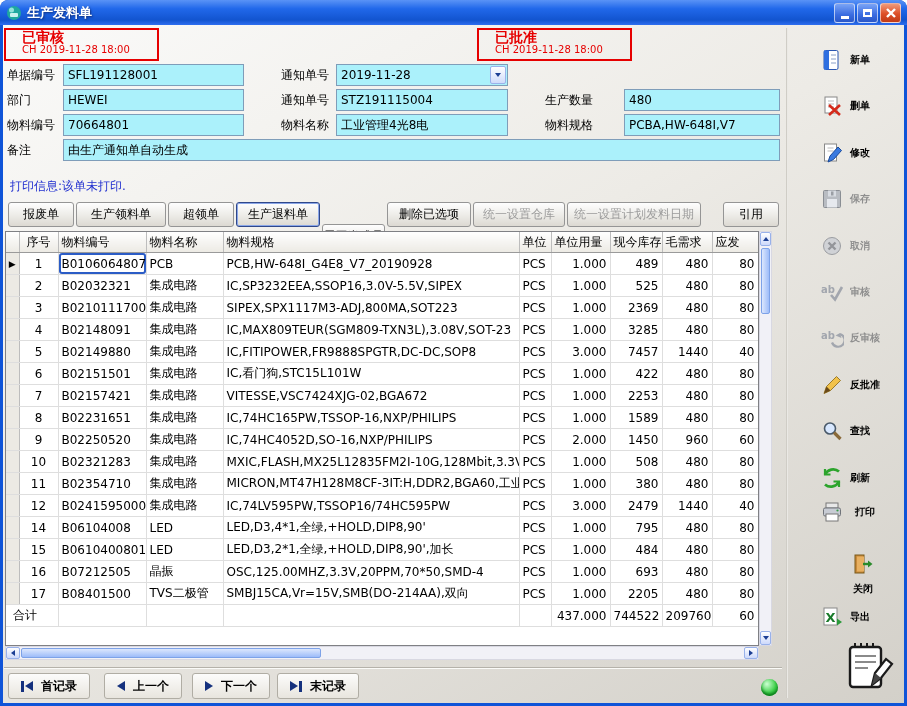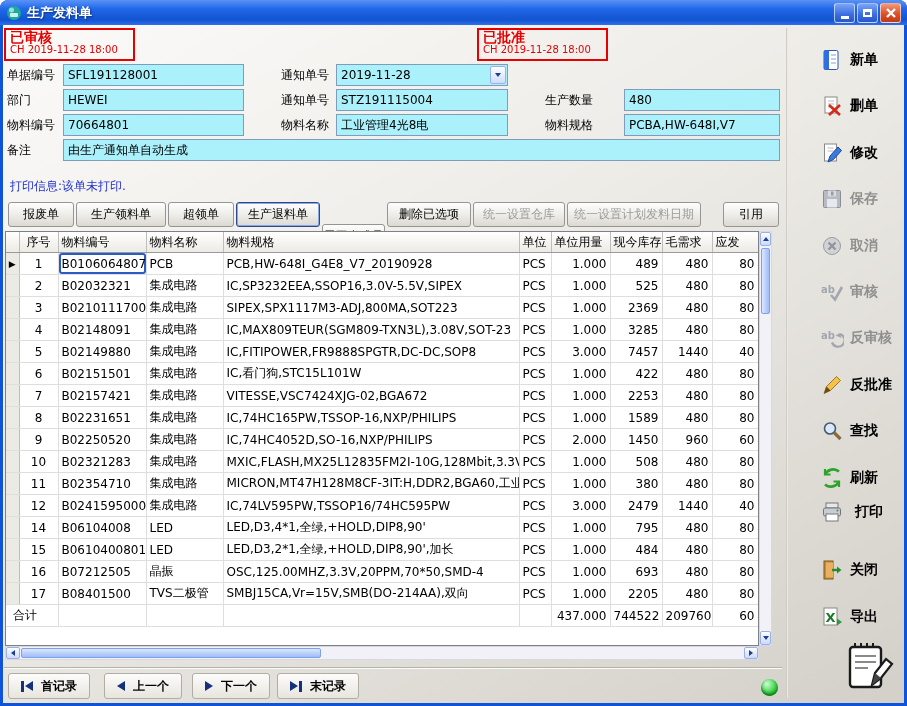--- a/index.html
+++ b/index.html
@@ -13,21 +13,21 @@
             display:flex;align-items:center;padding:0 6px;box-sizing:border-box}
   .title{color:#fff;font-weight:bold;font-size:13px;margin-left:5px;flex:1;text-shadow:1px 1px 2px #10307e}
   .winbtns{display:flex;gap:2px}
   .winbtn{width:21px;height:20px;border-radius:3px;border:1px solid rgba(255,255,255,.6);
           display:flex;align-items:center;justify-content:center;box-sizing:border-box}
   .winbtn.minb,.winbtn.maxb{background:linear-gradient(180deg,#7aa4f6,#3a6ce0 60%,#2a57c8)}
   .winbtn.closeb{background:linear-gradient(180deg,#f09a7a,#dd4f28 55%,#c03a16)}
   .gmin{width:8px;height:3px;background:#fff;margin-top:9px}
   .gmax{width:9px;height:8px;border:2px solid #fff;border-top-width:3px;box-sizing:border-box}
   
-  .stamp{position:absolute;border:2px solid #e60000;color:#e60000;padding:0 4px;line-height:1.05;background:transparent}
+  .stamp{position:absolute;border:2px solid #e60000;color:#e60000;padding:0 16px;line-height:1.05;background:transparent}
   .stamp .t{font-size:14px;font-weight:bold}
   .stamp .d{font-size:10px}
   
   .flabel{position:absolute;height:22px;line-height:22px}
   .ffield{position:absolute;height:22px;background:#abf1fb;border:1px solid #7f9db9;padding:3px 4px;
           box-sizing:border-box;line-height:15px;white-space:nowrap;overflow:hidden}
   .combo-btn{position:absolute;right:1px;top:1px;width:16px;height:18px;border-radius:2px;
              background:linear-gradient(#fefefe,#cfdcfb);border:1px solid #9ab2ea;box-sizing:border-box;
              display:flex;align-items:center;justify-content:center}
   .arrdn{width:0;height:0;border-left:3.5px solid transparent;border-right:3.5px solid transparent;border-top:4.5px solid #1c3f94}
@@ -66,21 +66,21 @@
   .hrline{position:absolute;left:4px;top:667px;width:778px;height:0;border-top:1px solid #b5b2aa;border-bottom:1px solid #fbfbf8}
   .navbtn{position:absolute;top:673px;height:26px;display:flex;align-items:center;gap:8px;padding:0 12px;
           background:linear-gradient(#fcfcfb,#e8e5de);border:1px solid #b0ada4;border-radius:3px;font-weight:bold;box-sizing:border-box}
   .nbar{width:3px;height:11px;background:#15317e}
   .ntl{width:0;height:0;border-top:5.5px solid transparent;border-bottom:5.5px solid transparent;border-right:8px solid #15317e}
   .ntr{width:0;height:0;border-top:5.5px solid transparent;border-bottom:5.5px solid transparent;border-left:8px solid #15317e}
   .sphere{position:absolute;left:761px;top:679px;width:17px;height:17px;border-radius:50%;
           background:radial-gradient(circle at 35% 30%,#ccffd2,#3ed04a 55%,#0f9a22);box-shadow:inset 0 -2px 3px #0a7a1a}
   
   .sidebtn{position:absolute;left:820px;width:86px;height:36px;display:flex;align-items:center;gap:6px;cursor:default}
-  .sidebtn .lbl{font-weight:bold;font-size:14px}
+  .sidebtn .lbl{font-weight:bold;font-size:10px}
   .sidebtn.disabled .lbl{color:#8f8f8f}
   .icn{width:24px;height:24px;display:inline-flex}
   .bigicon{position:absolute;left:843px;top:640px;width:52px;height:54px}
   .vdivider{position:absolute;left:786px;top:28px;width:2px;height:670px;
             background:linear-gradient(90deg,#c2bfb7,#f8f7f4)}
 </style>
 </head>
 <body>
 
 <div class="window">
@@ -548,21 +548,21 @@
         <span class="icn">
           <svg width="24" height="24" viewBox="0 0 24 24">
             <rect x="6" y="3" width="12" height="5" fill="#e8e8e8" stroke="#777"></rect>
             <rect x="3.5" y="8" width="17" height="8" rx="1.5" fill="#c8ccd4" stroke="#70747a"></rect>
             <rect x="6" y="14" width="12" height="7" fill="#fff" stroke="#777"></rect>
             <circle cx="17.5" cy="10.5" r="1.1" fill="#3a9a4a"></circle>
           </svg>
         </span>
         <span class="lbl">打印</span>
       </div>
-      <div class="sidebtn" style="top: 552.4px;">
+      <div class="sidebtn" style="top: 552.4px; flex-direction: column;">
         <span class="icn">
           <svg width="24" height="24" viewBox="0 0 24 24">
             <rect x="4" y="3" width="9" height="18" fill="#c88a3a" stroke="#7a5a1a"></rect>
             <rect x="6" y="4.5" width="7" height="15" fill="#e8b060"></rect>
             <path d="M12 12 h7" stroke="#2a8a2a" stroke-width="2.4"></path>
             <path d="M17 8.5 L21.5 12 L17 15.5 Z" fill="#2a8a2a"></path>
           </svg>
         </span>
         <span class="lbl">关闭</span>
       </div>

